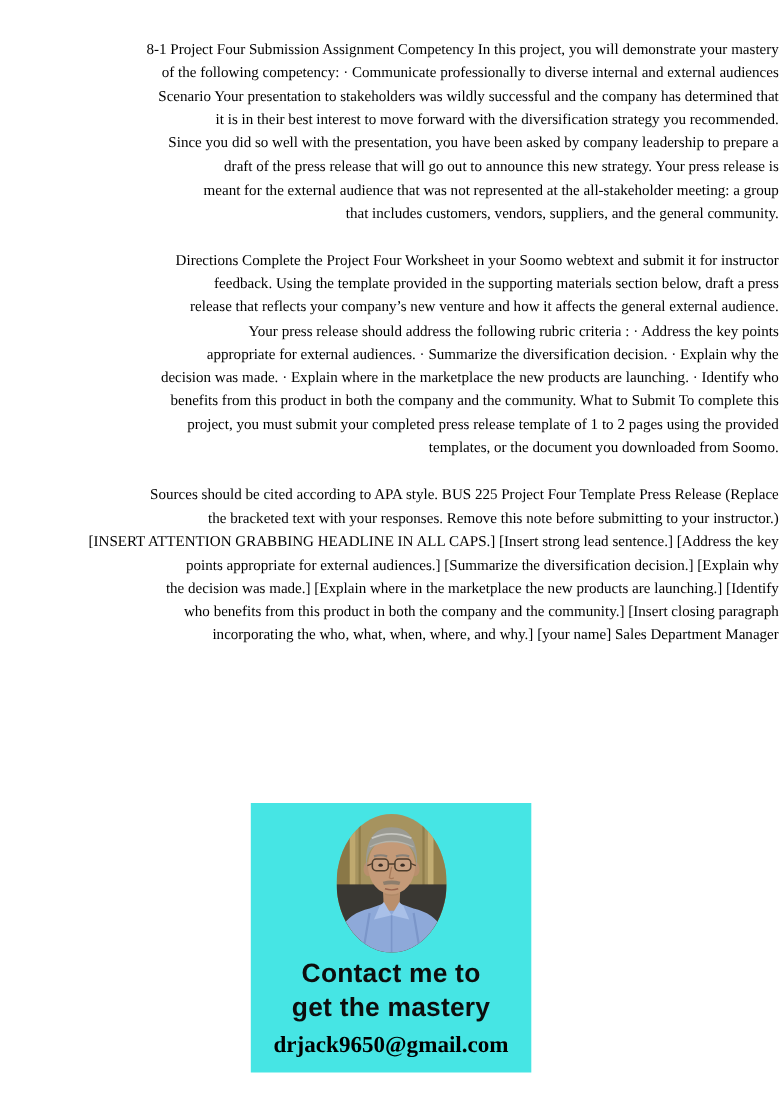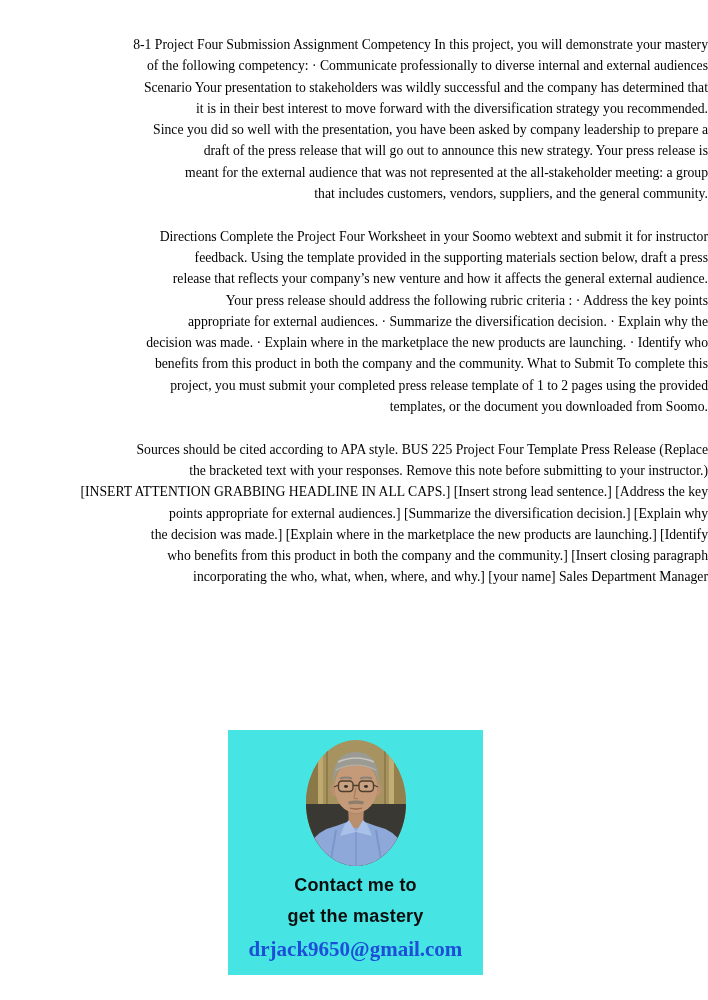--- a/index.html
+++ b/index.html
@@ -34,31 +34,31 @@
   .photo-wrap {
     width: 100px;
     height: 126px;
     margin: 10px auto 4px auto;
   }
   .photo-wrap svg { display: block; width: 100%; height: 100%; }
 
   .contact-line {
     font-family: "Liberation Sans", sans-serif;
     font-weight: 700;
-    font-size: 18px;
+    font-size: 24px;
     line-height: 31px;
     color: #0d0d0d;
     letter-spacing: 0.2px;
   }
   .contact-email {
     font-family: "Liberation Serif", serif;
     font-weight: 700;
     font-size: 21px;
     line-height: 34px;
-    color: #1d4ed8;
+    color: #000000;
   }
 </style>
 </head>
 <body>
 
 <div class="doc-body">
   <div class="para">8-1 Project Four Submission Assignment Competency In this project, you will demonstrate your mastery
 of the following competency: · Communicate professionally to diverse internal and external audiences
 Scenario Your presentation to stakeholders was wildly successful and the company has determined that
 it is in their best interest to move forward with the diversification strategy you recommended.

